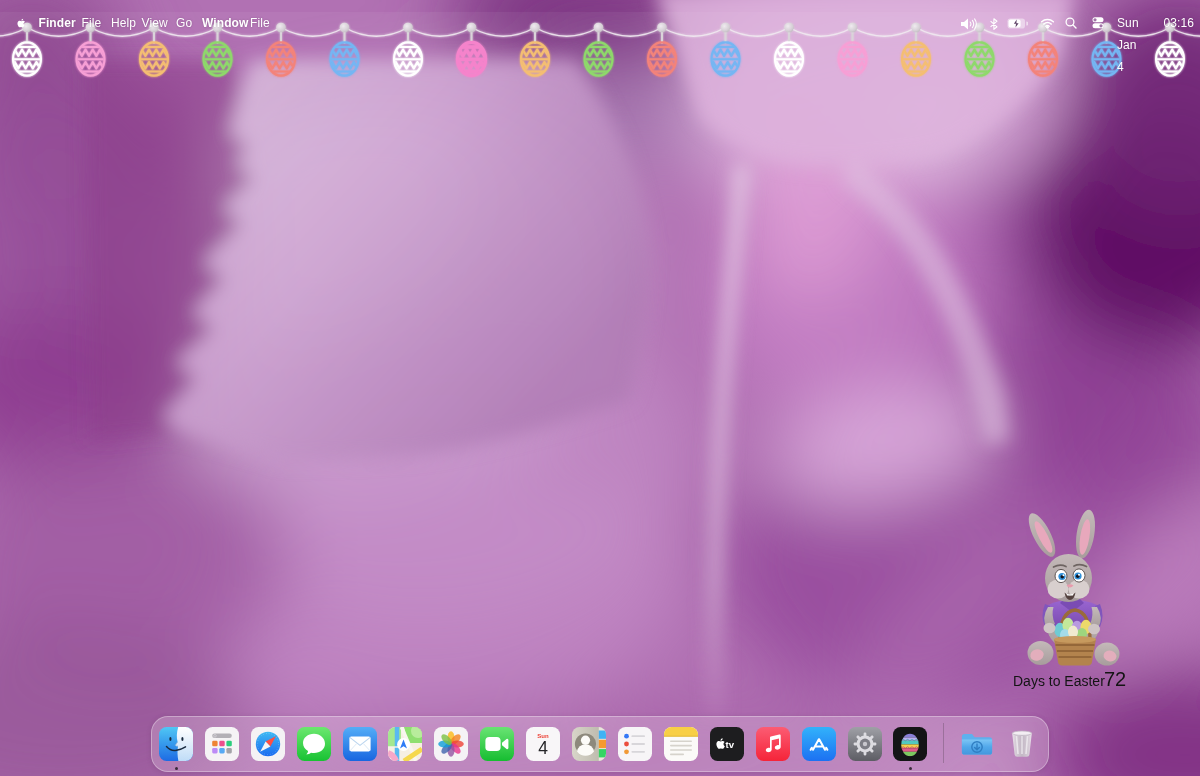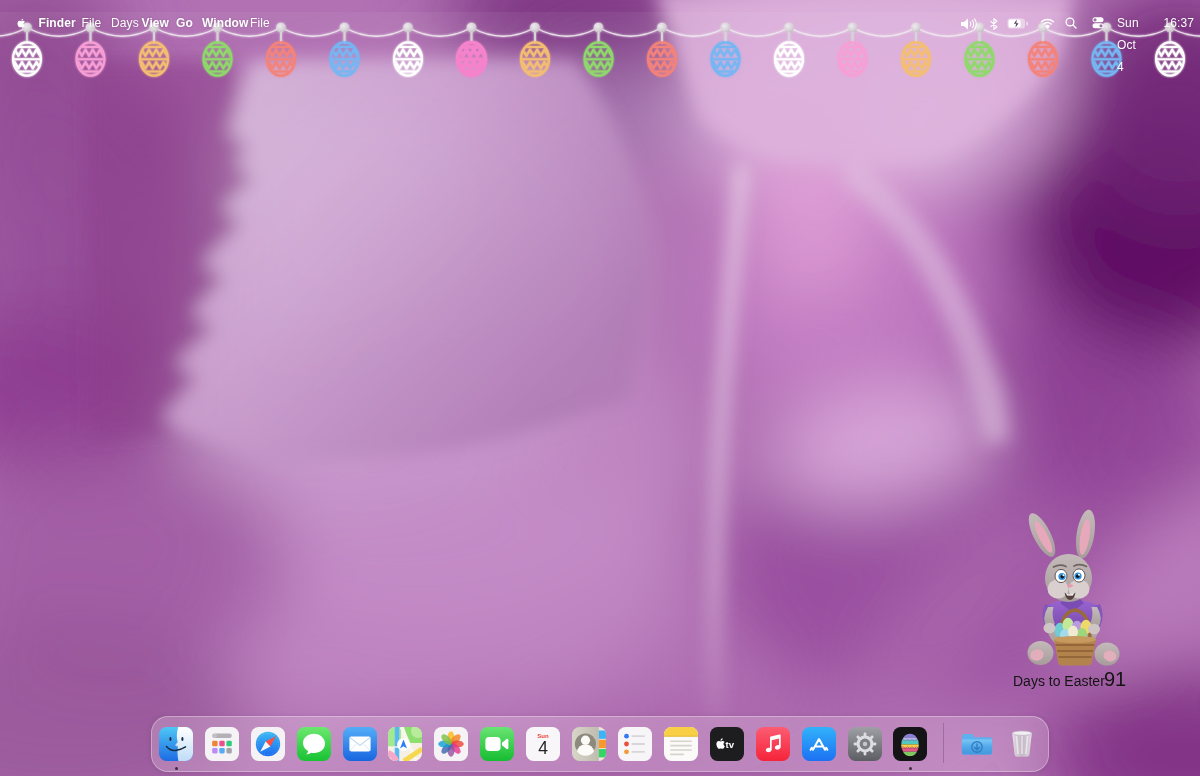--- a/index.html
+++ b/index.html
@@ -238,23 +238,23 @@
           </g>
 </g>
 </g>
 </svg>
 <div id="menubar">
       <svg width="8.5" height="10.5" viewBox="0 0 13 15" style="position:absolute;left:17px;top:5.5px">
         <path fill="#fff" d="M10.6 7.9c0-1.5 0.8-2.6 1.9-3.3-0.7-1-1.8-1.6-3-1.6-1.3-0.1-2.5 0.75-3.1 0.75-0.6 0-1.6-0.73-2.7-0.71C2.3 3.06 1 3.86 0.4 5.06c-1.3 2.2-0.34 5.5 0.9 7.3 0.6 0.9 1.3 1.9 2.3 1.86 0.9-0.04 1.3-0.6 2.4-0.6 1.1 0 1.4 0.6 2.4 0.58 1-0.02 1.6-0.9 2.2-1.8 0.7-1 1-2 1-2.1-0.02-0.01-1.9-0.75-2-2.4zM8.7 1.7c0.5-0.6 0.8-1.4 0.7-2.2-0.7 0.03-1.6 0.5-2.1 1.1-0.5 0.5-0.9 1.4-0.8 2.2 0.8 0.06 1.7-0.4 2.2-1.1z" transform="scale(0.9) translate(1 1)"></path>
       </svg>
       <span style="position:absolute;left:38.5px;top:0;line-height:22px;font-weight:700">Finder</span>
       <span style="position:absolute;left:81.5px;top:0;line-height:22px;font-weight:400">File</span>
-      <span style="position:absolute;left:111px;top:0;line-height:22px;font-weight:400">Days</span>
-      <span style="position:absolute;left:141.5px;top:0;line-height:22px;font-weight:700">View</span>
-      <span style="position:absolute;left:176px;top:0;line-height:22px;font-weight:700">Go</span>
+      <span style="position:absolute;left:111px;top:0;line-height:22px;font-weight:400">Help</span>
+      <span style="position:absolute;left:141.5px;top:0;line-height:22px;font-weight:400">View</span>
+      <span style="position:absolute;left:176px;top:0;line-height:22px;font-weight:400">Go</span>
       <span style="position:absolute;left:202px;top:0;line-height:22px;font-weight:700">Window</span>
       <span style="position:absolute;left:250px;top:0;line-height:22px;font-weight:400">File</span>
 <svg width="16" height="12" viewBox="0 0 16 12" style="position:absolute;left:961px;top:5.5px">
  <path fill="#fff" d="M0 4 h3 L7 0.6 V11.4 L3 8 H0 z"></path>
  <path fill="none" stroke="#fff" stroke-width="1.1" stroke-linecap="round" d="M9.2 4 a3.4 3.4 0 0 1 0 4 M11.4 2.4 a6.2 6.2 0 0 1 0 7.2 M13.6 0.9 a9 9 0 0 1 0 10.2" opacity="0.95"></path>
 </svg>
 <svg width="8" height="12" viewBox="0 0 8 12" style="position:absolute;left:989.5px;top:5.5px">
  <path fill="none" stroke="#fff" stroke-width="1.1" stroke-linejoin="round" d="M0.6 3.2 L7 8.8 L3.9 11.3 V0.7 L7 3.2 L0.6 8.8"></path>
 </svg>
 <svg width="21" height="11" viewBox="0 0 21 11" style="position:absolute;left:1007px;top:6px">
@@ -270,22 +270,22 @@
 <svg width="12" height="12" viewBox="0 0 12 12" style="position:absolute;left:1064.5px;top:5px">
  <circle cx="5" cy="5" r="3.9" fill="none" stroke="#fff" stroke-width="1.3"></circle>
  <line x1="8" y1="8" x2="11" y2="11" stroke="#fff" stroke-width="1.4" stroke-linecap="round"></line>
 </svg>
 <svg width="12" height="12" viewBox="0 0 12 12" style="position:absolute;left:1091.5px;top:5px">
  <rect x="0.5" y="0.3" width="11" height="5" rx="2.5" fill="#fff"></rect>
  <circle cx="3" cy="2.8" r="1.6" fill="#a275a8"></circle>
  <rect x="0.5" y="6.3" width="11" height="5" rx="2.5" fill="#fff"></rect>
  <circle cx="9" cy="8.8" r="1.6" fill="#a275a8"></circle>
 </svg>
-<span style="position:absolute;left:1117px;top:0;line-height:22px">Sun Oct 4</span>
-<span style="position:absolute;left:1163.5px;top:0;line-height:22px">16:37</span>
+<span style="position:absolute;left:1117px;top:0;line-height:22px">Sun Jan 4</span>
+<span style="position:absolute;left:1163.5px;top:0;line-height:22px">03:16</span>
     </div>
 <svg width="104" height="164" viewBox="0 0 104 164" style="position:absolute;left:1016px;top:506px">
 <defs>
 <linearGradient id="bgr" x1="0" y1="0" x2="0" y2="1">
           <stop offset="0" stop-color="#c4bab9"></stop>
           <stop offset="1" stop-color="#a79c9c"></stop>
         </linearGradient>
 <linearGradient id="bsh" x1="0" y1="0" x2="0" y2="1">
           <stop offset="0" stop-color="#9a66d2"></stop>
           <stop offset="1" stop-color="#7a4cb0"></stop>
@@ -333,21 +333,21 @@
 <ellipse cx="33.5" cy="122" rx="6" ry="5.2" fill="#cfc5c5"></ellipse>
 <ellipse cx="78" cy="123" rx="6" ry="5.2" fill="#cfc5c5"></ellipse>
 <path d="M38 133 L42 156 a4 4 0 0 0 4 3.4 h26 a4 4 0 0 0 4 -3.4 L80 133 Z" fill="#b3834d"></path>
 <path d="M39.5 139 h39 M41 145 h36 M42.5 151 h33" stroke="#8a5f33" stroke-width="1.7"></path>
 <ellipse cx="59" cy="133.5" rx="21" ry="3.4" fill="#c79a5e"></ellipse>
 <ellipse cx="21" cy="149" rx="6.8" ry="5.6" fill="#e3aebc" transform="rotate(-14 21 149)"></ellipse>
 <ellipse cx="94" cy="150" rx="6.5" ry="5.4" fill="#e3aebc" transform="rotate(14 94 150)"></ellipse>
 </svg>
     <div style="position:absolute;left:1013px;top:668px;width:120px;color:#141414;font-family:'Liberation Sans',sans-serif">
 <span style="font-size:14px;position:absolute;left:0;top:4.5px;white-space:nowrap">Days to Easter</span>
-<span style="font-size:20px;position:absolute;left:91px;top:0;white-space:nowrap">91</span>
+<span style="font-size:20px;position:absolute;left:91px;top:0;white-space:nowrap">72</span>
 </div>
 <div id="dock"></div>
 <div class="dicon" style="left:159px">
       <svg width="34" height="34" viewBox="0 0 34 34">
         <defs>
           <linearGradient id="fndb" x1="0" y1="0" x2="0" y2="1">
             <stop offset="0" stop-color="#4fc7f5"></stop>
             <stop offset="1" stop-color="#1d6be4"></stop>
           </linearGradient>
 <linearGradient id="fndf" x1="0" y1="0" x2="0" y2="1">

